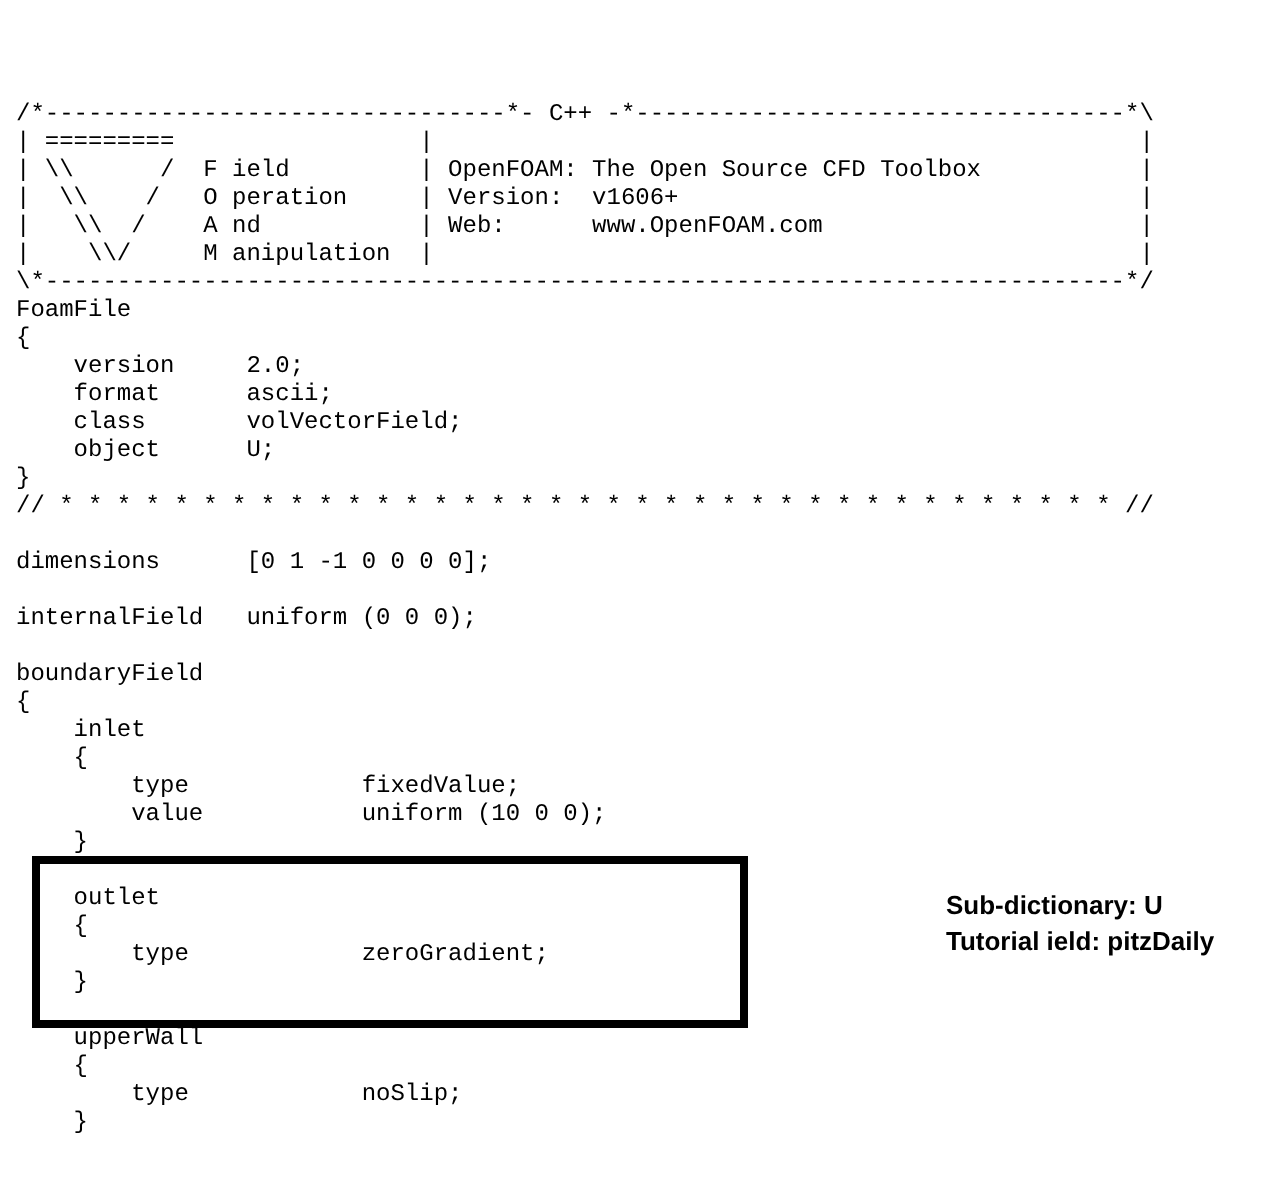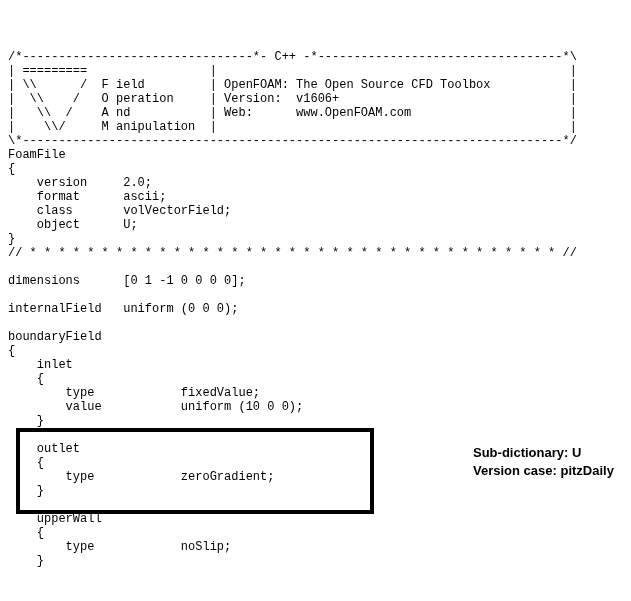--- a/index.html
+++ b/index.html
@@ -110,16 +110,16 @@
 
 
 
 
 
 
 
 
 
 <div class="box"></div>
-<div class="annotation"><span>Sub-dictionary: U</span><br><span>Version case: pitzDaily</span></div>
+<div class="annotation"><span>Sub-dictionary: U</span><br><span>Tutorial ield: pitzDaily</span></div>
 </div>
 
 
 
 </body></html>

